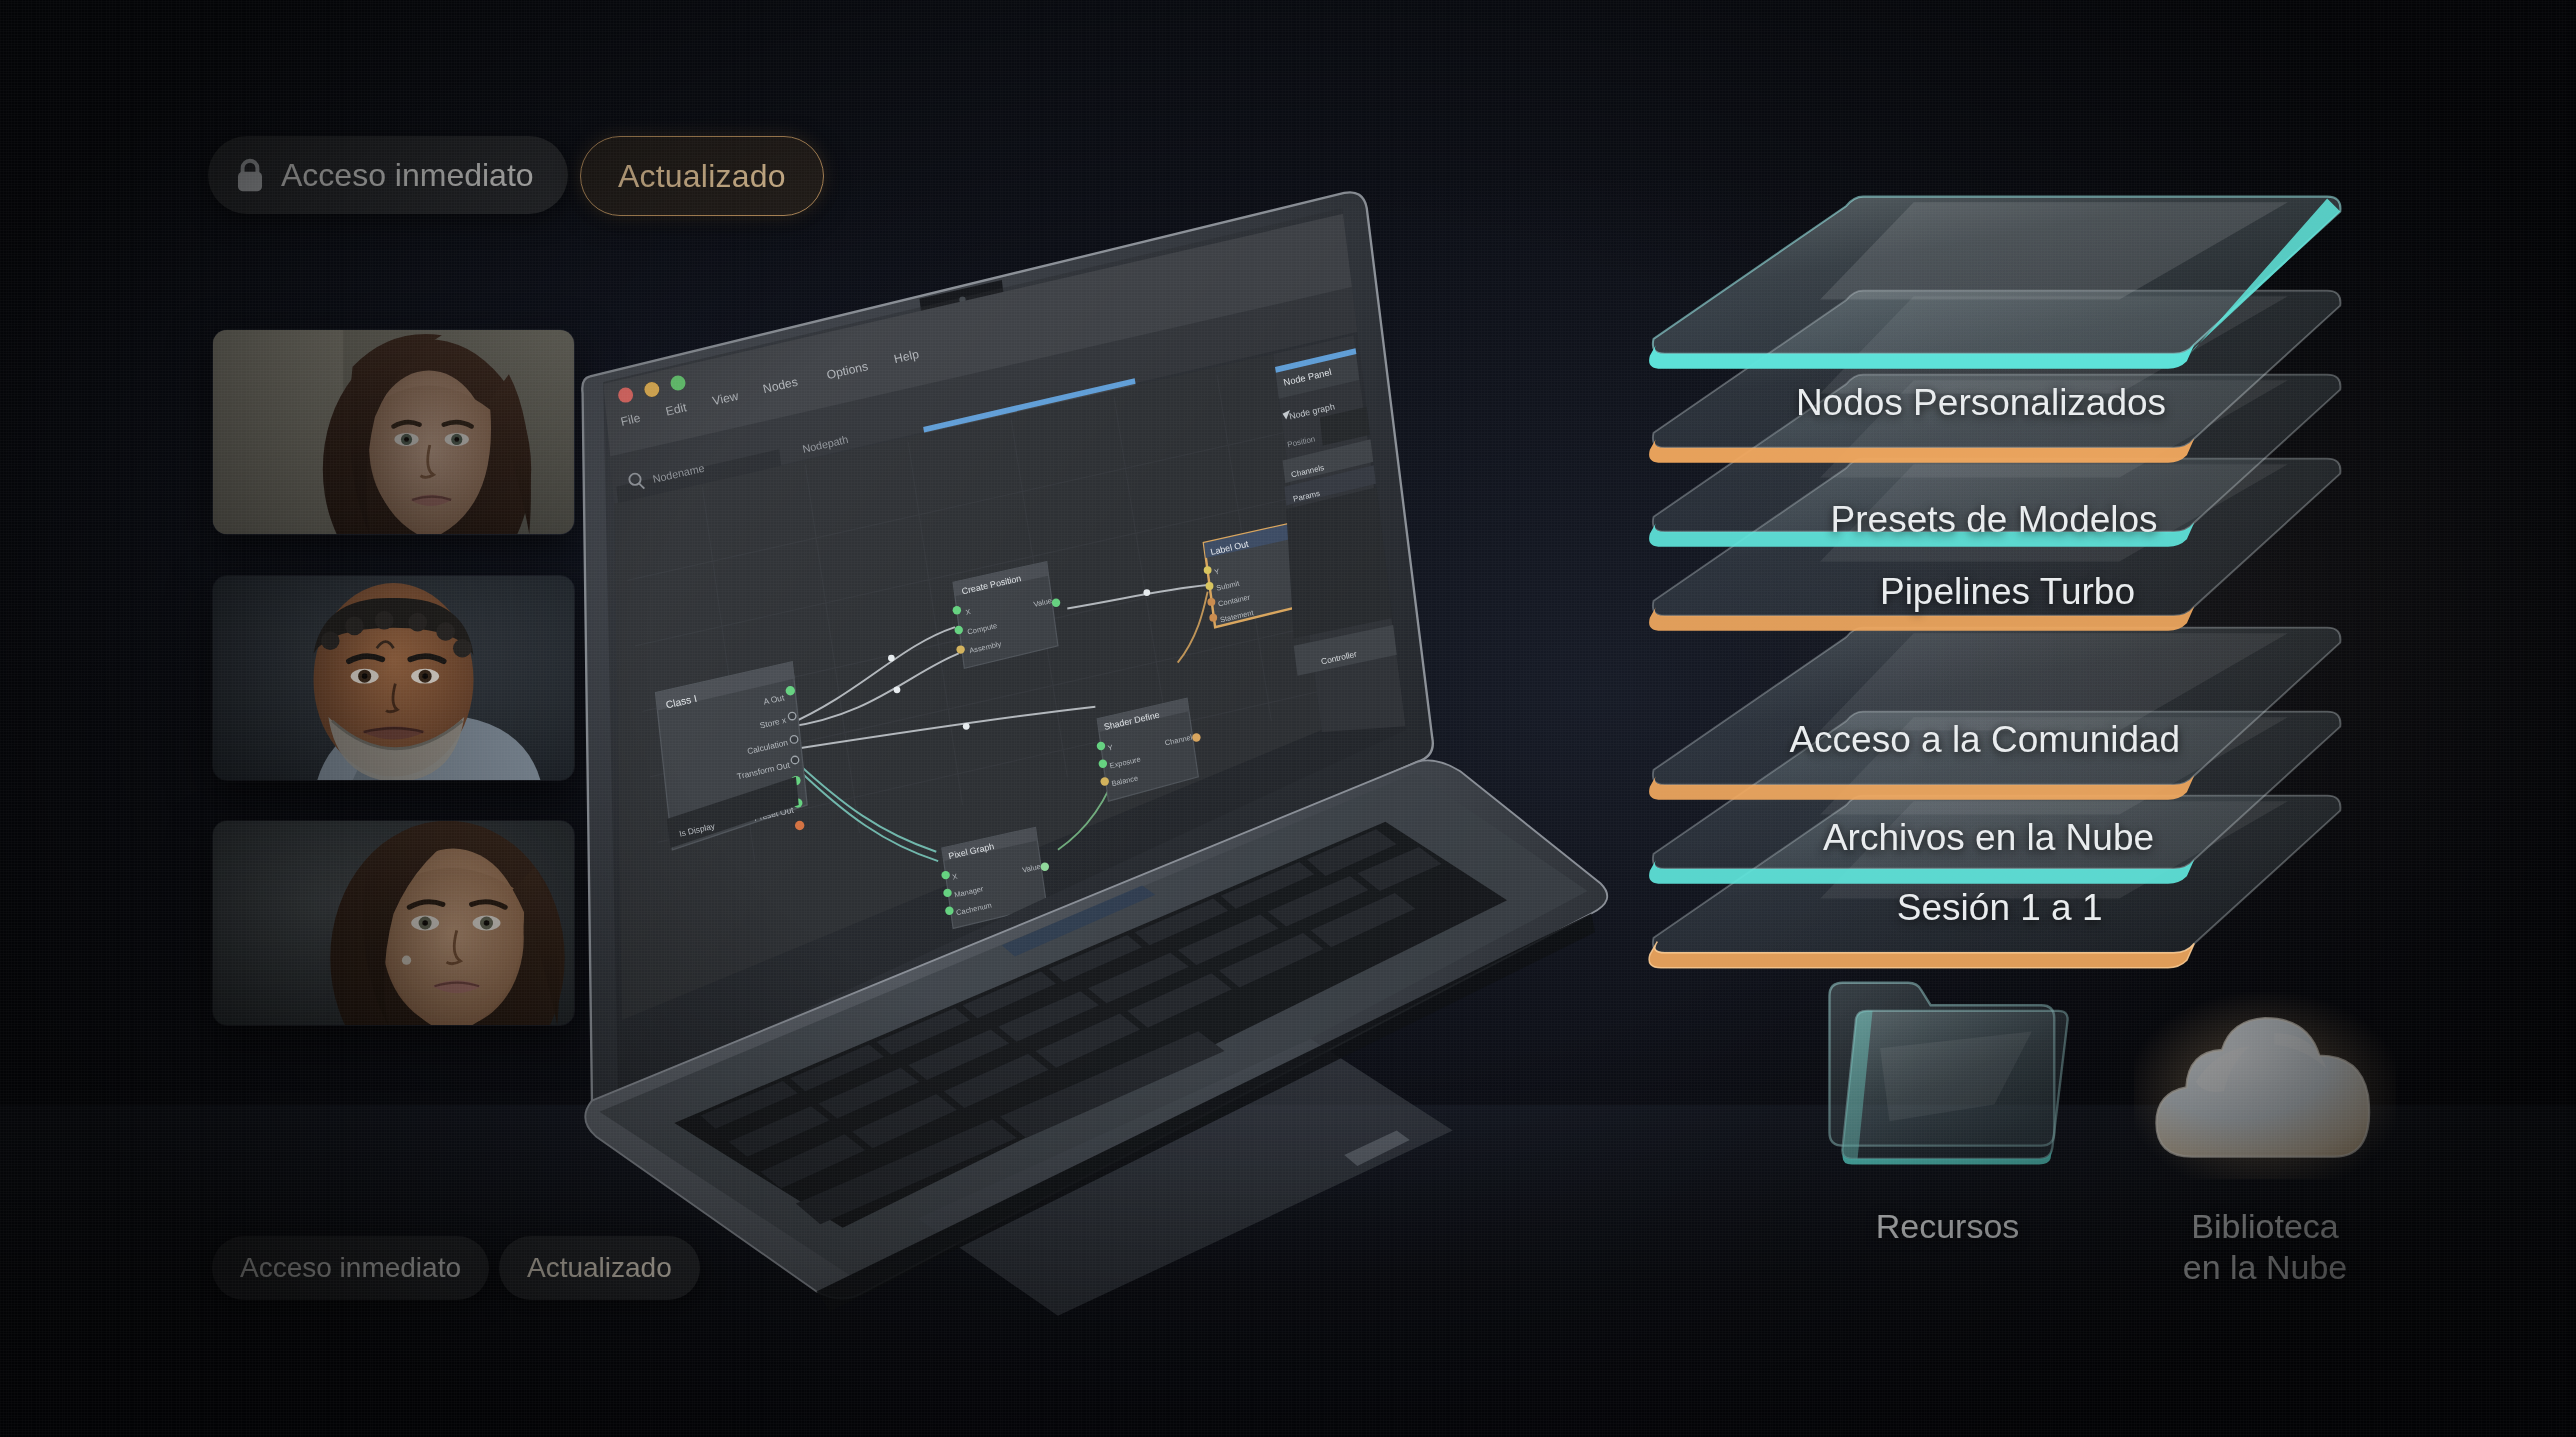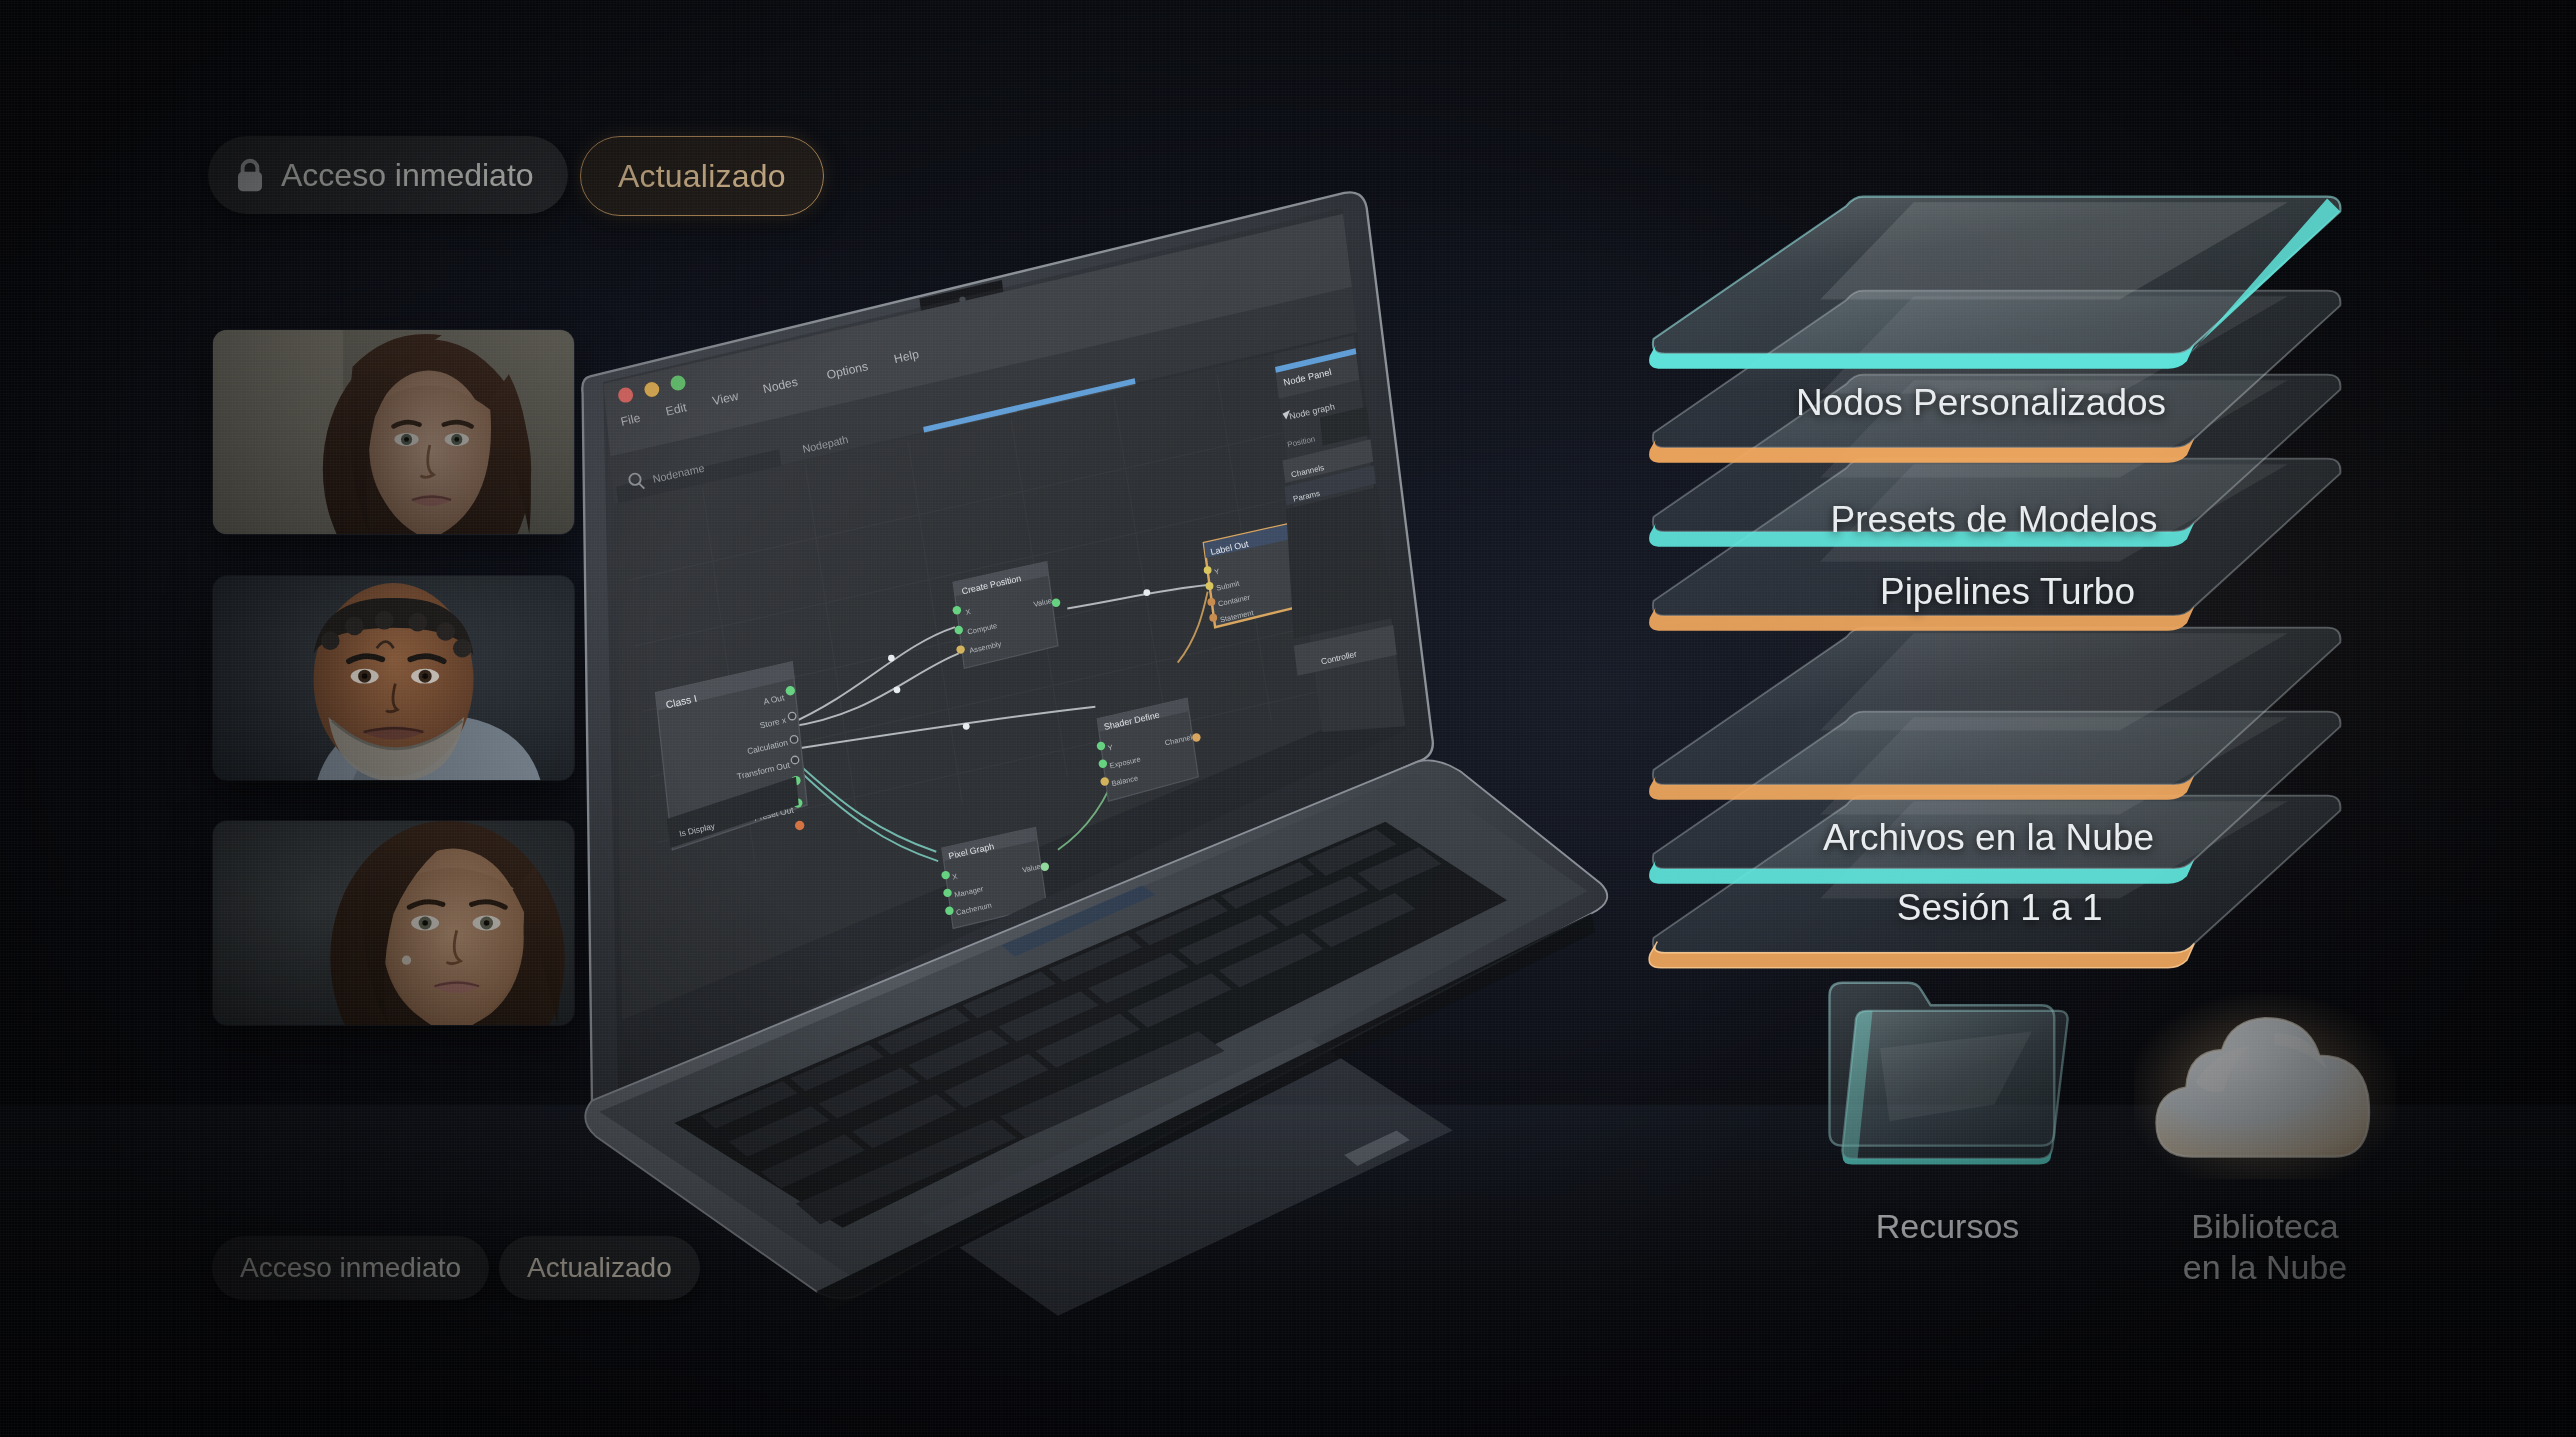--- a/index.html
+++ b/index.html
@@ -531,20 +531,21 @@
         <linearGradient id="gl6" x1="0" y1="0" x2="0.8" y2="1">
           <stop offset="0" stop-color="rgba(196,214,216,.30)"></stop>
           <stop offset=".45" stop-color="rgba(150,170,176,.18)"></stop>
           <stop offset="1" stop-color="rgba(90,104,112,.22)"></stop>
         </linearGradient>
       </defs>
       <path d="M246 10 L742 10 Q758 10 756 26 L600 168 Q592 178 578 178 L34 178 Q18 178 22 162 L228 20 Q236 10 246 10 Z" fill="url(#gl6)" stroke="rgba(230,240,242,.30)" stroke-width="2"></path>
       <path d="M26 166 Q18 178 34 178 L578 178 Q592 178 600 168 L592 186 Q584 194 572 194 L30 194 Q14 194 18 180 Z" fill="#f2a95f" opacity=".92"></path>
       <path d="M300 16 L700 16 L520 120 L200 120 Z" fill="rgba(255,255,255,.07)"></path>
     </svg>
+    <div class="slab-label" style="top:101px; left:-3.7px;">Acceso a la Comunidad</div>
   </div>
 
 
   <div class="slab" id="slab-4" style="top:318px; z-index:5">
     <svg viewBox="0 0 760 210">
       <defs>
         <linearGradient id="gl4" x1="0" y1="0" x2="0.8" y2="1">
           <stop offset="0" stop-color="rgba(196,214,216,.30)"></stop>
           <stop offset=".45" stop-color="rgba(150,170,176,.18)"></stop>
           <stop offset="1" stop-color="rgba(90,104,112,.22)"></stop>

